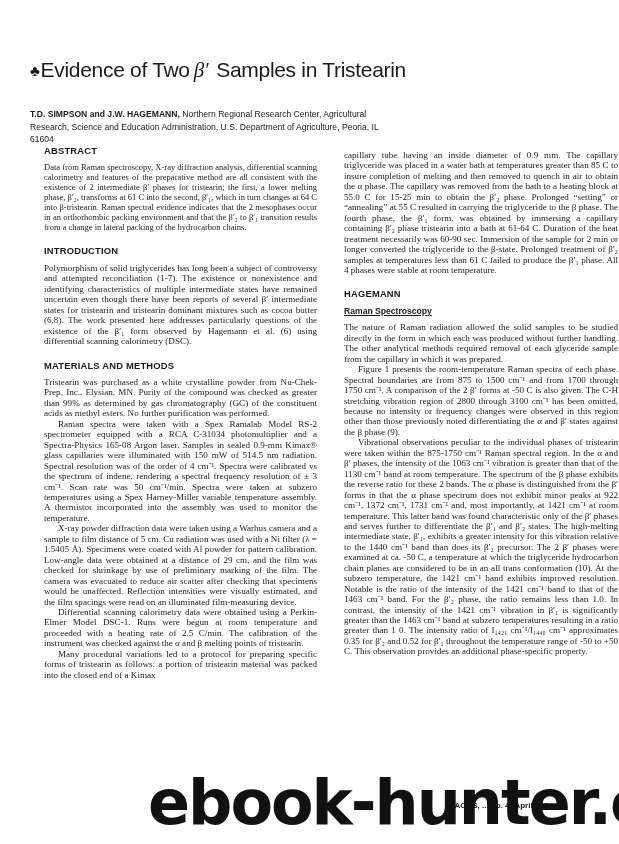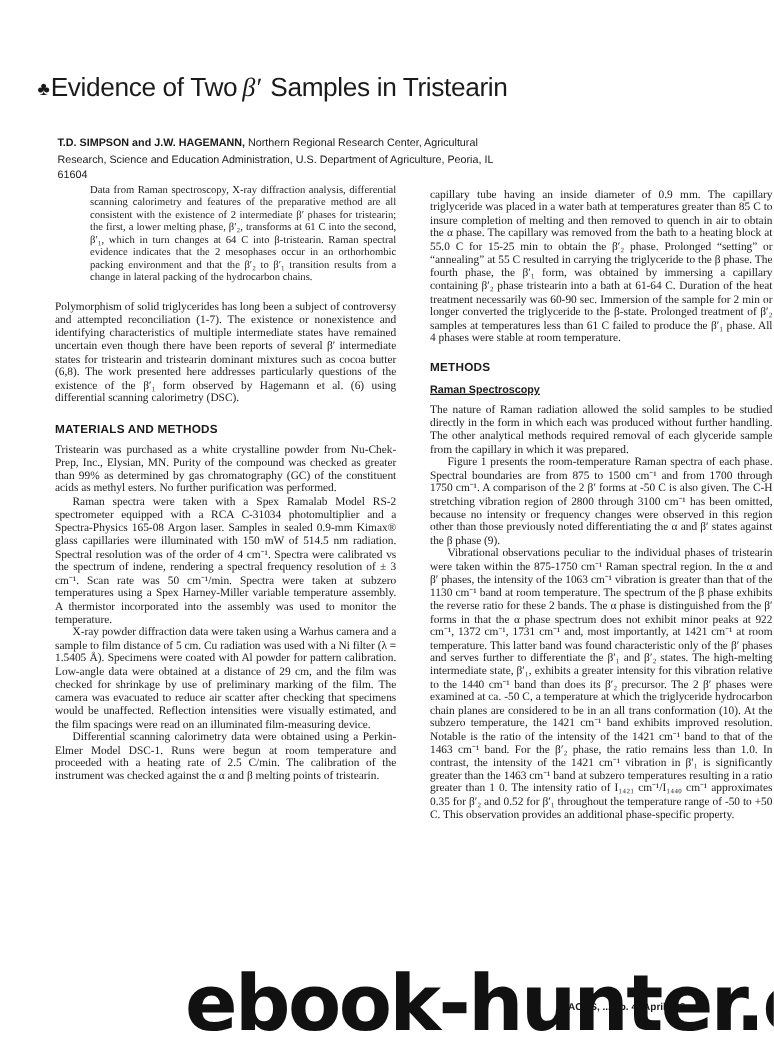--- a/index.html
+++ b/index.html
@@ -1,64 +1,67 @@
 <!DOCTYPE html>
 <html><head>
 <meta charset="utf-8">
 <style>
   html, body { margin: 0; padding: 0; background: #ffffff; }
   body { width: 619px; height: 844px; position: relative; overflow: hidden; color: #1a1a1a; }
   .title { position: absolute; left: 30px; top: 58px; font-family: "Liberation Sans", sans-serif; font-size: 21px; font-weight: normal; letter-spacing: -0.3px; white-space: nowrap; }
   .title .icon { font-size: 15px; margin-right: 1px; position: relative; top: -1px; }
   .title .beta { font-family: "Liberation Serif", serif; font-style: italic; margin: 0 8px 0 4px; }
-  .authors { position: absolute; left: 46px; top: 108px; width: 360px; font-family: "Liberation Sans", sans-serif; font-size: 8.6px; line-height: 12.6px; }
+  .authors { position: absolute; left: 30px; top: 108px; width: 360px; font-family: "Liberation Sans", sans-serif; font-size: 8.6px; line-height: 12.6px; }
   .authors b { font-weight: bold; }
   .col { position: absolute; top: 146px; width: 273px; font-family: "Liberation Serif", serif; font-size: 9.1px; line-height: 10.45px; text-align: justify; }
   .col-left { left: 44px; }
   .col-right { left: 318px; top: 150px; width: 274px; margin-left: 26px; }
   h2 { font-family: "Liberation Sans", sans-serif; font-size: 9.4px; font-weight: bold; margin: 0 0 6px 0; letter-spacing: 0.2px; }
   h3 { font-family: "Liberation Sans", sans-serif; font-size: 8.6px; font-weight: bold; margin: 0 0 6px 0; text-decoration: underline; }
   p { margin: 0; }
   p.indent { text-indent: 14px; }
-  .abstract { font-size: 8.5px; line-height: 10px; margin-left: 28px; }
+  .abstract { font-size: 8.5px; line-height: 10px; }
   .section { margin-top: 14px; }
   .footer { position: absolute; left: 450px; top: 801px; font-family: "Liberation Sans", sans-serif; font-size: 8px; font-weight: bold; }
   .watermark { position: absolute; left: 148px; top: 772px; font-family: "DejaVu Sans", sans-serif; font-weight: bold; font-size: 62px; letter-spacing: -2px; color: #111; line-height: 1; white-space: nowrap; }
 </style>
 </head>
 <body>
 
 <div class="title">
   <span class="icon">♣</span><span>Evidence of Two</span><span class="beta">β′</span><span>Samples in Tristearin</span>
 </div>
 
 <div class="authors">
   <b>T.D. SIMPSON and J.W. HAGEMANN,</b><span> Northern Regional Research Center, Agricultural Research, Science and Education Administration, U.S. Department of Agriculture, Peoria, IL 61604</span>
 </div>
 
 <div class="col col-left">
   <div>
+    <h2>ABSTRACT</h2>
     <p class="abstract">Data from Raman spectroscopy, X-ray diffraction analysis, differential scanning calorimetry and features of the preparative method are all consistent with the existence of 2 intermediate β′ phases for tristearin; the first, a lower melting phase, β′₂, transforms at 61 C into the second, β′₁, which in turn changes at 64 C into β-tristearin. Raman spectral evidence indicates that the 2 mesophases occur in an orthorhombic packing environment and that the β′₂ to β′₁ transition results from a change in lateral packing of the hydrocarbon chains.</p>
   </div>
   <div class="section">
+    <h2>INTRODUCTION</h2>
     <p>Polymorphism of solid triglycerides has long been a subject of controversy and attempted reconciliation (1-7). The existence or nonexistence and identifying characteristics of multiple intermediate states have remained uncertain even though there have been reports of several β′ intermediate states for tristearin and tristearin dominant mixtures such as cocoa butter (6,8). The work presented here addresses particularly questions of the existence of the β′₁ form observed by Hagemann et al. (6) using differential scanning calorimetry (DSC).</p>
   </div>
   <div class="section">
     <h2>MATERIALS AND METHODS</h2>
     <p>Tristearin was purchased as a white crystalline powder from Nu-Chek-Prep, Inc., Elysian, MN. Purity of the compound was checked as greater than 99% as determined by gas chromatography (GC) of the constituent acids as methyl esters. No further purification was performed.</p>
     <p class="indent">Raman spectra were taken with a Spex Ramalab Model RS-2 spectrometer equipped with a RCA C-31034 photomultiplier and a Spectra-Physics 165-08 Argon laser. Samples in sealed 0.9-mm Kimax® glass capillaries were illuminated with 150 mW of 514.5 nm radiation. Spectral resolution was of the order of 4 cm⁻¹. Spectra were calibrated vs the spectrum of indene, rendering a spectral frequency resolution of ± 3 cm⁻¹. Scan rate was 50 cm⁻¹/min. Spectra were taken at subzero temperatures using a Spex Harney-Miller variable temperature assembly. A thermistor incorporated into the assembly was used to monitor the temperature.</p>
     <p class="indent">X-ray powder diffraction data were taken using a Warhus camera and a sample to film distance of 5 cm. Cu radiation was used with a Ni filter (λ = 1.5405 Å). Specimens were coated with Al powder for pattern calibration. Low-angle data were obtained at a distance of 29 cm, and the film was checked for shrinkage by use of preliminary marking of the film. The camera was evacuated to reduce air scatter after checking that specimens would be unaffected. Reflection intensities were visually estimated, and the film spacings were read on an illuminated film-measuring device.</p>
     <p class="indent">Differential scanning calorimetry data were obtained using a Perkin-Elmer Model DSC-1. Runs were begun at room temperature and proceeded with a heating rate of 2.5 C/min. The calibration of the instrument was checked against the α and β melting points of tristearin.</p>
+    <p class="indent">Many procedural variations led to a protocol for preparing specific forms of tristearin as follows: a portion of tristearin material was packed into the closed end of a Kimax</p>
   </div>
 </div>
 
 <div class="col col-right">
   <p>capillary tube having an inside diameter of 0.9 mm. The capillary triglyceride was placed in a water bath at temperatures greater than 85 C to insure completion of melting and then removed to quench in air to obtain the α phase. The capillary was removed from the bath to a heating block at 55.0 C for 15-25 min to obtain the β′₂ phase. Prolonged “setting” or “annealing” at 55 C resulted in carrying the triglyceride to the β phase. The fourth phase, the β′₁ form, was obtained by immersing a capillary containing β′₂ phase tristearin into a bath at 61-64 C. Duration of the heat treatment necessarily was 60-90 sec. Immersion of the sample for 2 min or longer converted the triglyceride to the β-state. Prolonged treatment of β′₂ samples at temperatures less than 61 C failed to produce the β′₁ phase. All 4 phases were stable at room temperature.</p>
   <div class="section">
-    <h2>METHODS</h2>
+    <h2>HAGEMANN</h2>
     <h3>Raman Spectroscopy</h3>
     <p>The nature of Raman radiation allowed the solid samples to be studied directly in the form in which each was produced without further handling. The other analytical methods required removal of each glyceride sample from the capillary in which it was prepared.</p>
     <p class="indent">Figure 1 presents the room-temperature Raman spectra of each phase. Spectral boundaries are from 875 to 1500 cm⁻¹ and from 1700 through 1750 cm⁻¹. A comparison of the 2 β′ forms at -50 C is also given. The C-H stretching vibration region of 2800 through 3100 cm⁻¹ has been omitted, because no intensity or frequency changes were observed in this region other than those previously noted differentiating the α and β′ states against the β phase (9).</p>
     <p class="indent">Vibrational observations peculiar to the individual phases of tristearin were taken within the 875-1750 cm⁻¹ Raman spectral region. In the α and β′ phases, the intensity of the 1063 cm⁻¹ vibration is greater than that of the 1130 cm⁻¹ band at room temperature. The spectrum of the β phase exhibits the reverse ratio for these 2 bands. The α phase is distinguished from the β′ forms in that the α phase spectrum does not exhibit minor peaks at 922 cm⁻¹, 1372 cm⁻¹, 1731 cm⁻¹ and, most importantly, at 1421 cm⁻¹ at room temperature. This latter band was found characteristic only of the β′ phases and serves further to differentiate the β′₁ and β′₂ states. The high-melting intermediate state, β′₁, exhibits a greater intensity for this vibration relative to the 1440 cm⁻¹ band than does its β′₂ precursor. The 2 β′ phases were examined at ca. -50 C, a temperature at which the triglyceride hydrocarbon chain planes are considered to be in an all trans conformation (10). At the subzero temperature, the 1421 cm⁻¹ band exhibits improved resolution. Notable is the ratio of the intensity of the 1421 cm⁻¹ band to that of the 1463 cm⁻¹ band. For the β′₂ phase, the ratio remains less than 1.0. In contrast, the intensity of the 1421 cm⁻¹ vibration in β′₁ is significantly greater than the 1463 cm⁻¹ band at subzero temperatures resulting in a ratio greater than 1 0. The intensity ratio of I₁₄₂₁ cm⁻¹/I₁₄₄₀ cm⁻¹ approximates 0.35 for β′₂ and 0.52 for β′₁ throughout the temperature range of -50 to +50 C. This observation provides an additional phase-specific property.</p>
   </div>
 </div>
 
 <div class="footer">JAOCS, ... no. 4 (April 198...</div>
 <div class="watermark">ebook-hunter.org</div>
 

